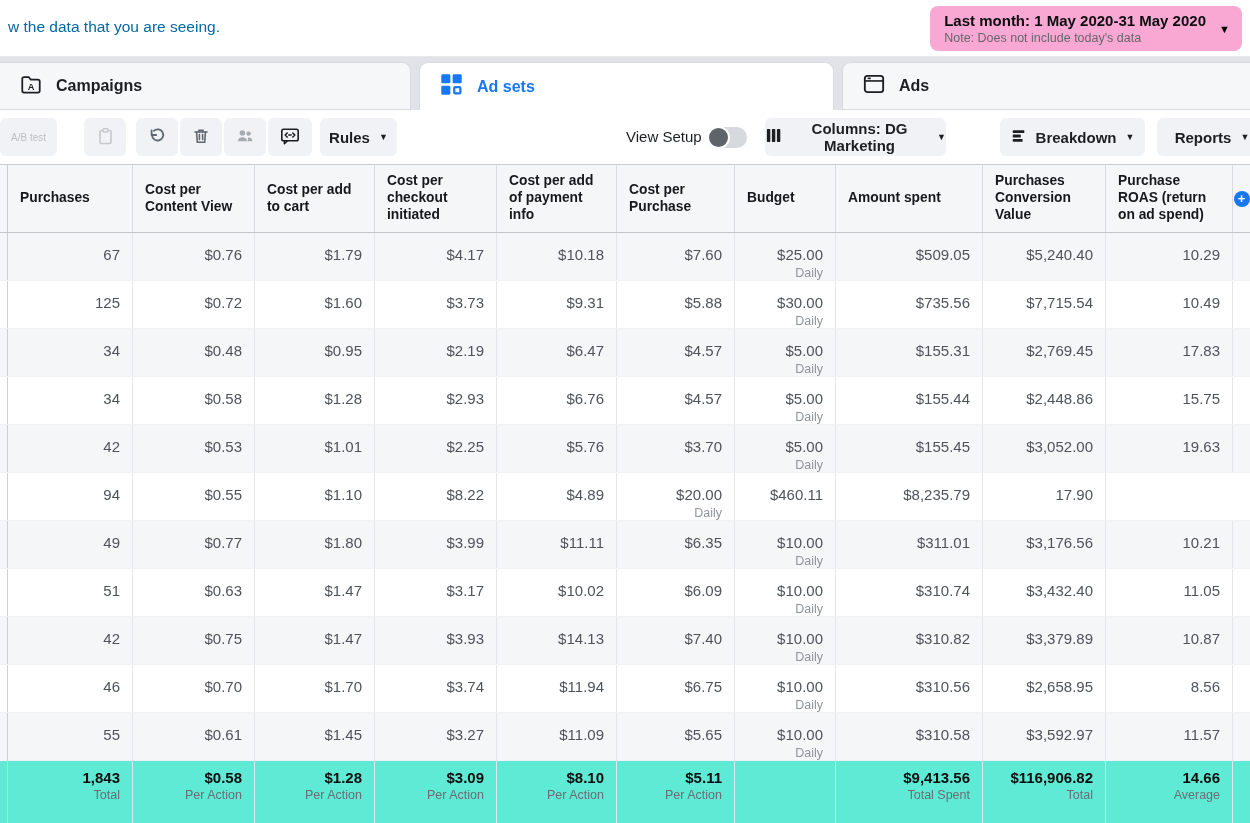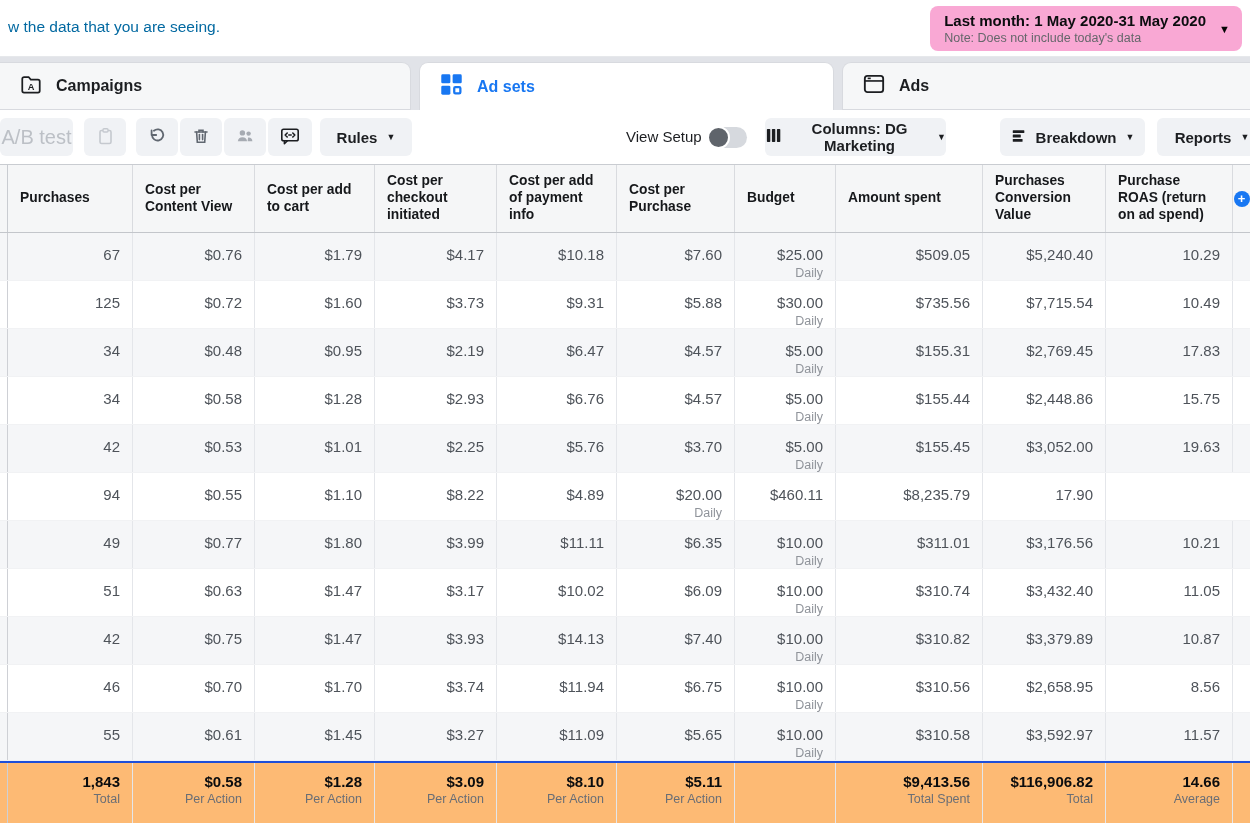--- a/index.html
+++ b/index.html
@@ -24,27 +24,27 @@
   .tab-adsets { width:415px; margin-left:8px; background:#fff; border-bottom:none; }
   .tab-ads { flex:1; margin-left:8px; border-right:none; border-radius:9px 0 0 0; }
   .tab-label { font-size:16px; font-weight:700; color:#1c1e21; }
   .tab-adsets .tab-label { color:#1877f2; }
 
   
   .toolbar { position:relative; height:54px; background:#fff; }
   .tbtn { position:absolute; top:8px; height:38px; background:#f0f2f5; border:none;
     border-radius:6px; display:flex; align-items:center; justify-content:center;
     font-family:inherit; cursor:pointer; gap:9px; }
-  .btn-abtest { left:0; width:73px; font-size:20px; color:#bcc0c6; }
+  .btn-abtest { left:0; width:57px; font-size:10px; color:#bcc0c6; }
   .btn-duplicate { left:84px; width:42px; }
   .btn-undo { left:136px; width:42px; }
   .btn-delete { left:180px; width:42px; }
   .btn-audience { left:224px; width:42px; }
   .btn-embed { left:268px; width:44px; }
-  .btn-rules { left:320px; width:92px; font-size:15px; font-weight:600; color:#1c1e21; }
+  .btn-rules { left:320px; width:77px; font-size:15px; font-weight:600; color:#1c1e21; }
   .viewsetup-label { position:absolute; left:626px; top:18px; font-size:15px; color:#1c1e21; }
   .toggle { position:absolute; left:708px; top:17px; width:39px; height:21px; border-radius:11px;
     background:#d6d9de; cursor:pointer; }
   .knob { position:absolute; left:-1px; top:-1px; width:23px; height:23px; border-radius:50%;
     background:#5f646b; border:2.5px solid #fff; }
   .btn-columns { left:765px; width:181px; font-size:15px; font-weight:600; color:#1c1e21; }
   .btn-breakdown { left:1000px; width:145px; font-size:15px; font-weight:600; color:#1c1e21; }
   .btn-reports { left:1157px; width:110px; font-size:15px; font-weight:600; color:#1c1e21; }
   .bcaret { font-size:9px; color:#1c1e21; }
 
@@ -63,21 +63,21 @@
 
   .tbody { display:flex; flex-direction:column; height:524px; }
   .brow { flex:1; background:#fff; border-bottom:1px solid #f1f2f4; cursor:pointer; }
   .brow.stripe { background:#f5f6f8; }
   .cell { padding:13px 12px 0 8px; border-right:1px solid #e4e6ea; text-align:right; }
   .cell .val { font-size:15px; color:#4e535a; }
   .cell .sub { font-size:12.5px; color:#8f939a; margin-top:3px; }
   .cell.sliver { padding:0; border-right:1px solid #ced0d5; }
   .cell.endcell { border-right:none; }
 
-  .tfoot-row { height:66px; background:#fdba74; border-top:6px solid #1d4ed8; }
+  .tfoot-row { height:66px; background:#5eead4; border-top:2px solid #1d4ed8; }
   .fcell { padding:10px 12px 0 8px; border-right:1px solid #e4e6ea; text-align:right; }
   .fval { font-size:15px; font-weight:700; color:#0a0c0e; }
   .flabel { font-size:12.5px; color:#6a6e75; margin-top:2px; }
   .fcell.sliver { padding:0; border-right:1px solid #ced0d5; }
   .fcell.endcell { border-right:none; }
 </style>
 </head>
 <body>
 
 <div class="topbar">

